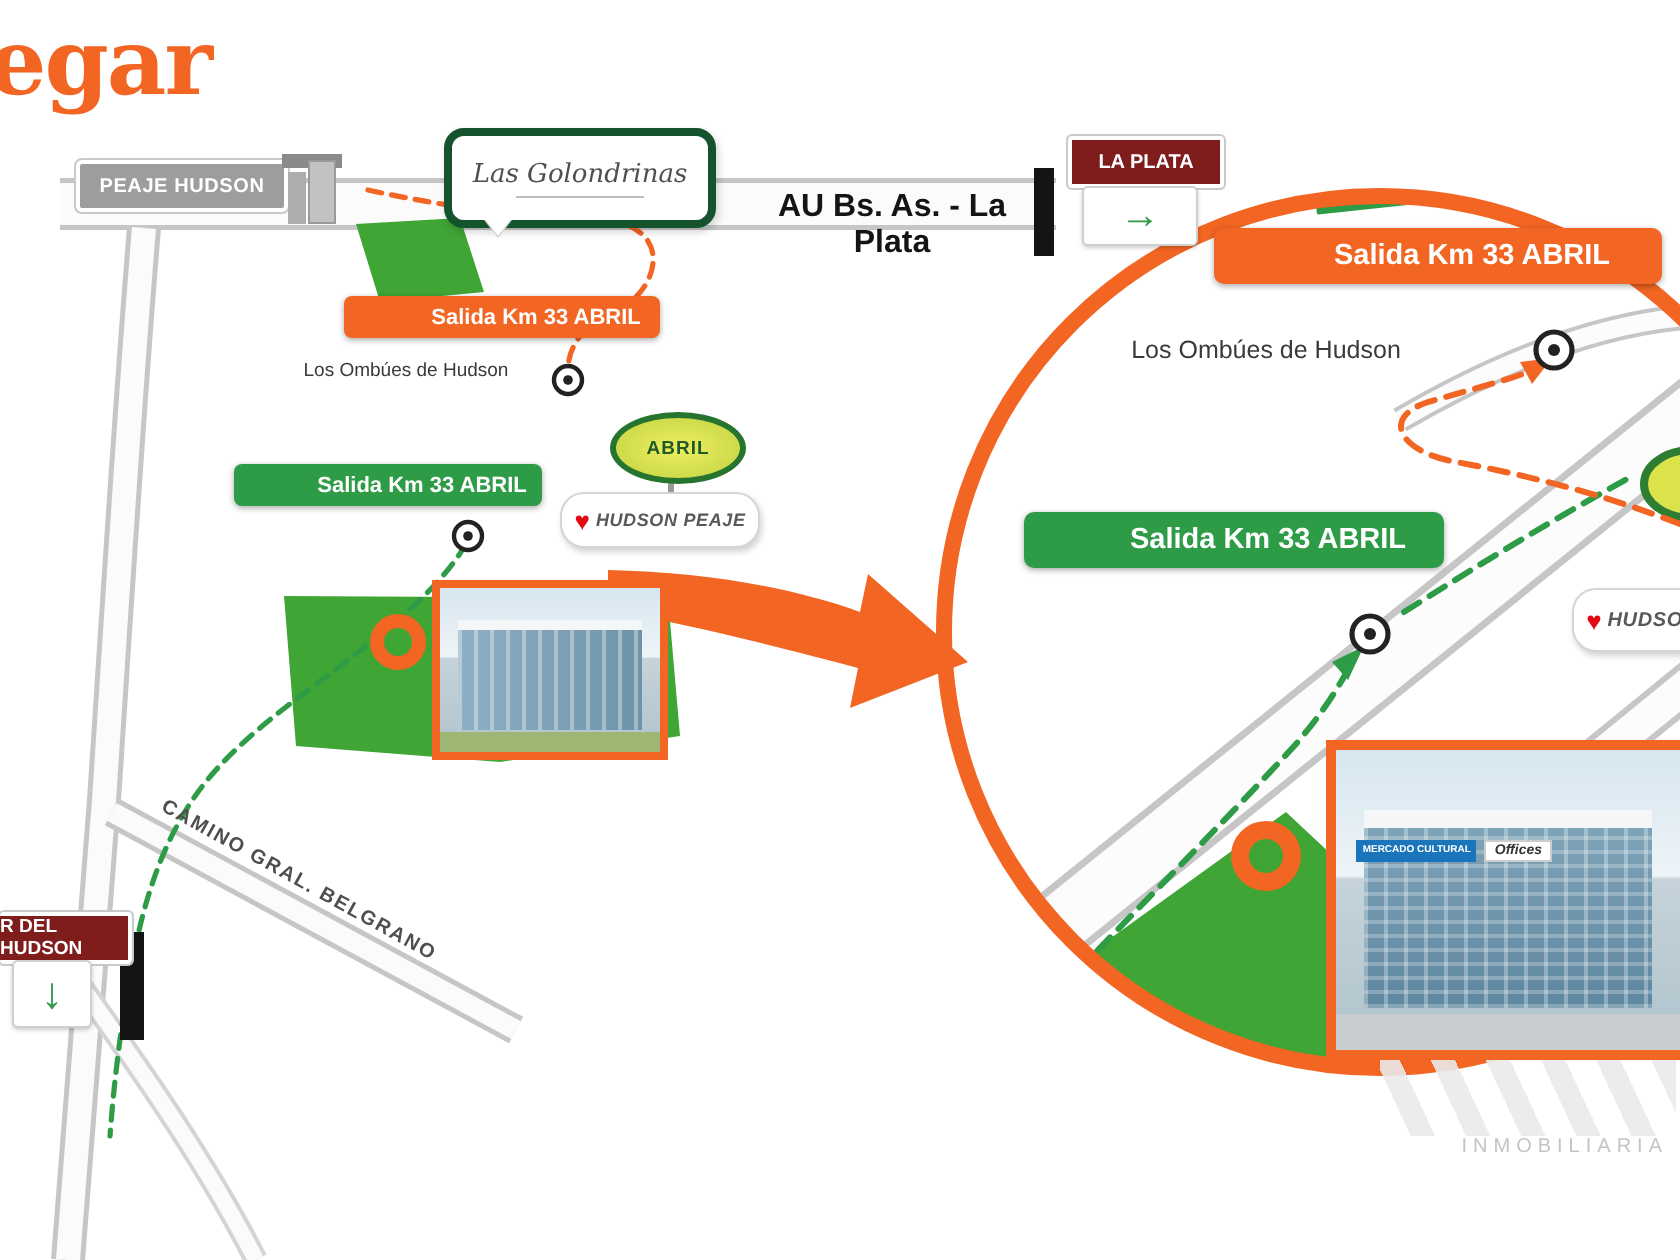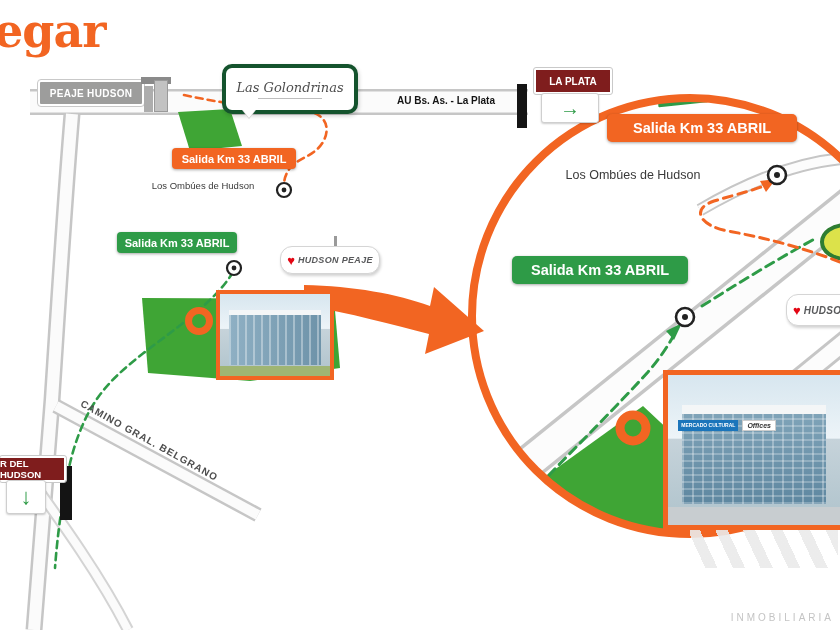--- a/index.html
+++ b/index.html
@@ -21,21 +21,21 @@
   .arrow-box{background:#fff;border:1px solid #CFCFCF;border-radius:3px;display:flex;align-items:center;
              justify-content:center;z-index:6;box-shadow:0 1px 2px rgba(0,0,0,.2);}
   .arrow-glyph{color:#2E9B47;font-weight:bold;font-size:20px;line-height:1;}
 
   .road-label{font-weight:bold;color:#141414;text-align:center;z-index:5;}
   .camino-label{font-size:10px;font-weight:bold;color:#4F4F4F;letter-spacing:1px;white-space:nowrap;
                 transform:rotate(29deg);transform-origin:0 0;z-index:5;}
 
   
   .badge{display:flex;align-items:center;justify-content:center;color:#fff;font-weight:bold;
-         border-radius:4px;box-shadow:0 1px 3px rgba(0,0,0,.35);z-index:8;white-space:nowrap;}
+         border-radius:4px;box-shadow:0 1px 3px rgba(0,0,0,.35);z-index:8;white-space:nowrap;padding-left:34px;}
   .badge.orange{background:#F26522;}
   .badge.green{background:#2E9B47;}
 
   .small-label{color:#3A3A3A;text-align:center;z-index:7;}
 
   
   .bubble{background:#fff;border:1px solid #D5D5D5;border-radius:12px;box-shadow:1px 2px 3px rgba(0,0,0,.18);
           display:flex;align-items:center;justify-content:center;gap:3px;z-index:7;overflow:hidden;}
   .bubble .heart{color:#E30613;font-size:13px;line-height:1;}
   .bubble .brand{font-size:9px;font-weight:bold;color:#58595B;letter-spacing:.3px;font-style:italic;}
@@ -166,33 +166,36 @@
     <div class="p1"></div>
     <div class="p2"></div>
   </div>
 
   <div class="abs golondrinas" style="left:222px;top:64px;width:128px;height:42px;">
     <div class="name">Las Golondrinas</div>
     <div class="rule"></div>
     <div class="tail"></div>
   </div>
 
-  <div class="abs road-label" style="left:368px;top:95px;width:156px;font-size:10px;">AU Bs. As. - La Plata</div>
+  <div class="abs road-label" style="left:368px;top:95px;width:156px;font-size:16px;">AU Bs. As. - La Plata</div>
 
   <div class="abs black-bar" style="left:517px;top:84px;width:10px;height:44px;"></div>
 
   <div class="abs green-sign" style="left:534px;top:68px;width:74px;height:22px;">LA PLATA</div>
   <div class="abs arrow-box" style="left:541px;top:93px;width:56px;height:28px;">
     <span class="arrow-glyph">→</span>
   </div>
 
   <div class="abs badge orange" style="left:172px;top:148px;width:124px;height:21px;font-size:11px;">Salida Km 33 ABRIL</div>
   <div class="abs small-label" style="left:144px;top:180px;width:118px;font-size:9.5px;">Los Ombúes de Hudson</div>
   <div class="abs badge green" style="left:117px;top:232px;width:120px;height:21px;font-size:11px;">Salida Km 33 ABRIL</div>
 
+  <div class="abs abril" style="left:305px;top:206px;width:62px;height:30px;">
+    <span>ABRIL</span>
+  </div>
   <div class="abs" style="left:334px;top:236px;width:3px;height:10px;background:#9a9a9a;z-index:6;"></div>
 
   <div class="abs bubble" style="left:280px;top:246px;width:98px;height:26px;">
     <span class="heart">♥</span>
     <span class="brand">HUDSON</span>
     <span class="brand">PEAJE</span>
   </div>
 
   <div class="abs photo" style="left:216px;top:290px;width:110px;height:82px;">
     <div class="roofband"></div>
@@ -222,15 +225,15 @@
   </div>
 
   <div class="abs green-sign" style="left:0;top:456px;width:64px;height:22px;font-size:9.5px;border-left:none;">R DEL HUDSON</div>
   <div class="abs arrow-box" style="left:6px;top:480px;width:38px;height:32px;">
     <span class="arrow-glyph" style="font-size:22px;">↓</span>
   </div>
   <div class="abs black-bar" style="left:60px;top:466px;width:12px;height:54px;"></div>
 
   <div class="abs camino-label" style="left:84px;top:398px;">CAMINO GRAL. BELGRANO</div>
 
-  <div class="abs watermark-line" style="left:588px;top:568px;width:246px;margin-top:44px;">INMOBILIARIA</div>
+  <div class="abs watermark-line" style="left:588px;top:568px;width:246px;">INMOBILIARIA</div>
 
 </div>
 
 </body></html>

